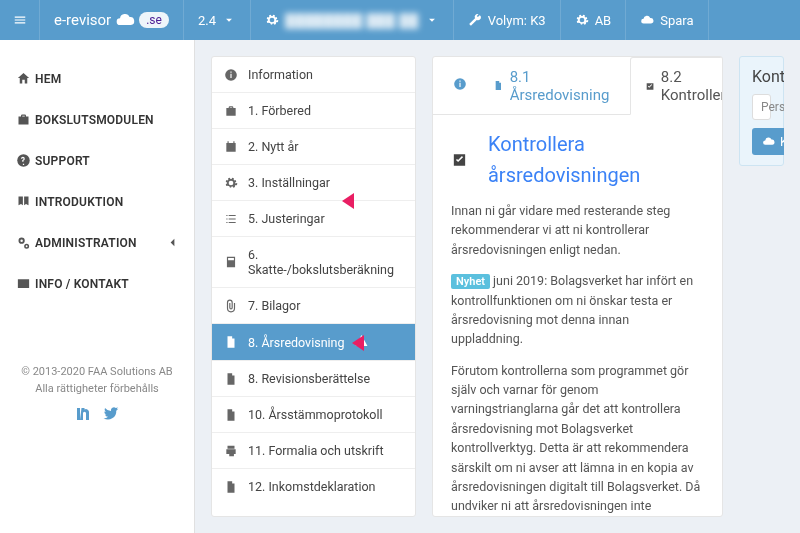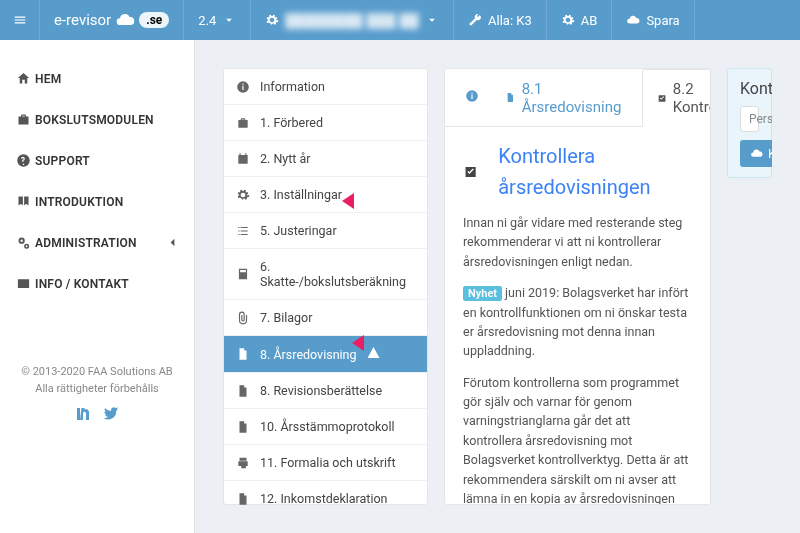--- a/index.html
+++ b/index.html
@@ -2,38 +2,38 @@
 <html><head>
 <meta charset="utf-8">
 <style>
 * { box-sizing: border-box; margin: 0; padding: 0; }
 body { font-family: -apple-system, BlinkMacSystemFont, "Segoe UI", Roboto, Arial, sans-serif; font-size: 13px; color: #555; background: #ecf0f5; overflow: hidden; width: 800px; height: 533px; }
 
 
 .topbar { height: 40px; background: #589ccc; color: #fff; display: flex; align-items: stretch; }
 .topbar .burger { width: 40px; display: flex; align-items: center; justify-content: center; border-right: 1px solid rgba(255,255,255,0.15); cursor: pointer; }
 .topbar .brand { display: flex; align-items: center; padding: 0 14px; font-size: 15px; border-right: 1px solid rgba(255,255,255,0.15); gap: 4px; }
-.topbar .brand .bubble { background: rgba(255,255,255,0.9); color: #000000; border-radius: 11px; padding: 1px 7px; font-size: 12px; font-weight: 700; }
+.topbar .brand .bubble { background: rgba(255,255,255,0.9); color: #4c1d95; border-radius: 11px; padding: 1px 7px; font-size: 12px; font-weight: 400; }
 .topbar .seg { display: flex; align-items: center; padding: 0 14px; border-right: 1px solid rgba(255,255,255,0.15); gap: 6px; cursor: pointer; font-size: 13px; }
 .topbar .seg .blur { filter: blur(3px); opacity: .8; letter-spacing: .5px; }
 .topbar svg { width: 14px; height: 14px; fill: #fff; }
 .brand svg { width: 20px; height: 20px; }
 
 
 .layout { display: flex; height: calc(533px - 40px); }
 .sidebar { width: 195px; background: #fff; border-right: 1px solid #e0e0e0; display: flex; flex-direction: column; }
 .sidebar .nav { padding-top: 18px; }
 .sidebar .nav a { display: flex; align-items: center; gap: 4px; padding: 13px 16px; color: #333; text-decoration: none; font-size: 12px; font-weight: 600; letter-spacing: .2px; position: relative; }
 .sidebar .nav a svg { width: 15px; height: 15px; fill: #555; flex-shrink: 0; }
 .sidebar .nav a .chev { position: absolute; right: 14px; }
 .sidebar .footer { margin-top: 60px; text-align: center; font-size: 11px; color: #888; line-height: 1.5; }
 .sidebar .social { margin-top: 8px; display: flex; justify-content: center; gap: 10px; }
 .sidebar .social svg { width: 18px; height: 18px; fill: #589ccc; }
 
-.content { flex: 1; padding: 28px; display: flex; gap: 16px; overflow: hidden; }
+.content { flex: 1; padding: 16px; display: flex; gap: 16px; overflow: hidden; }
 
 
 .steps { width: 205px; background: #fff; border: 1px solid #e5e5e5; border-radius: 3px; }
 .steps .step { display: flex; align-items: center; gap: 10px; padding: 10px 12px; border-bottom: 1px solid #eee; font-size: 12.5px; color: #444; cursor: pointer; position: relative; }
 .steps .step:last-child { border-bottom: none; }
 .steps .step svg { width: 14px; height: 14px; fill: #666; flex-shrink: 0; }
 .steps .step .warn svg { fill: #d9534f; width: 13px; height: 13px; }
 .steps .step.active { background: #589ccc; color: #fff; }
 .steps .step.active svg { fill: #fff; }
 
@@ -178,21 +178,21 @@
       </svg>
     <span class="blur">████████ ███ ██</span>
     <svg>
         <use href="#i-chev-down"></use>
       </svg>
   </div>
   <div class="seg">
     <svg>
         <use href="#i-wrench"></use>
       </svg>
-    <span>Alla: K3</span>
+    <span>Volym: K3</span>
   </div>
   <div class="seg">
     <svg>
         <use href="#i-gear"></use>
       </svg>
     <span>AB</span>
   </div>
   <div class="seg">
     <svg>
         <use href="#i-cloud"></use>

